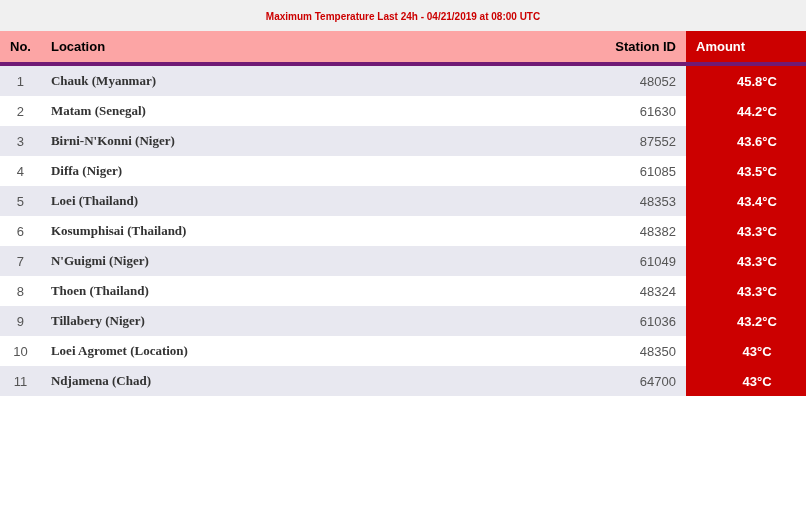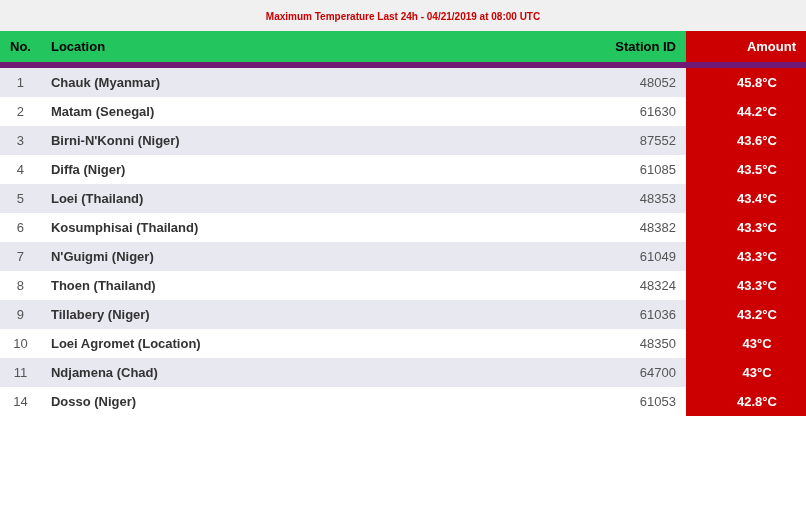--- a/index.html
+++ b/index.html
@@ -22,36 +22,36 @@
     .title-text {
       color: #cc0000;
       font-size: 10px;
       font-weight: bold;
     }
     table {
       width: 100%;
       border-collapse: collapse;
     }
     thead tr {
-      background: #22c55e;
-      border-bottom: 6px solid #701a75;
+      background: #fca5a5;
+      border-bottom: 4px solid #701a75;
       border-radius: 13px;
     }
     thead th {
       padding: 8px 10px;
       text-align: left;
       font-weight: bold;
       font-size: 13px;
       color: #000;
     }
     thead th.station-col {
       text-align: right;
     }
     thead th.amount-col {
-      text-align: right;
+      text-align: left;
       background: #cc0000;
       color: #fff;
       width: 120px;
     }
     tbody tr:nth-child(odd) {
       background: #e8e8f0;
     }
     tbody tr:nth-child(even) {
       background: #ffffff;
     }
@@ -61,20 +61,21 @@
       font-size: 13px;
     }
     tbody td.no-col {
       width: 40px;
       text-align: center;
       color: #555;
     }
     tbody td.location-col {
       font-weight: bold;
       color: #333;
+      font-family: Liberation Serif, serif;
     }
     tbody td.station-col {
       text-align: right;
       color: #555;
     }
     tbody td.amount-col {
       background: #cc0000;
       color: #fff;
       font-weight: bold;
       text-align: center;
@@ -158,21 +159,15 @@
           <td class="location-col">Loei Agromet (Location)</td>
           <td class="station-col">48350</td>
           <td class="amount-col">43°C</td>
         </tr>
         <tr>
           <td class="no-col">11</td>
           <td class="location-col">Ndjamena (Chad)</td>
           <td class="station-col">64700</td>
           <td class="amount-col">43°C</td>
         </tr>
-        <tr>
-          <td class="no-col">14</td>
-          <td class="location-col">Dosso (Niger)</td>
-          <td class="station-col">61053</td>
-          <td class="amount-col">42.8°C</td>
-        </tr>
       </tbody>
   </table>
 </div>
 
 </body></html>

